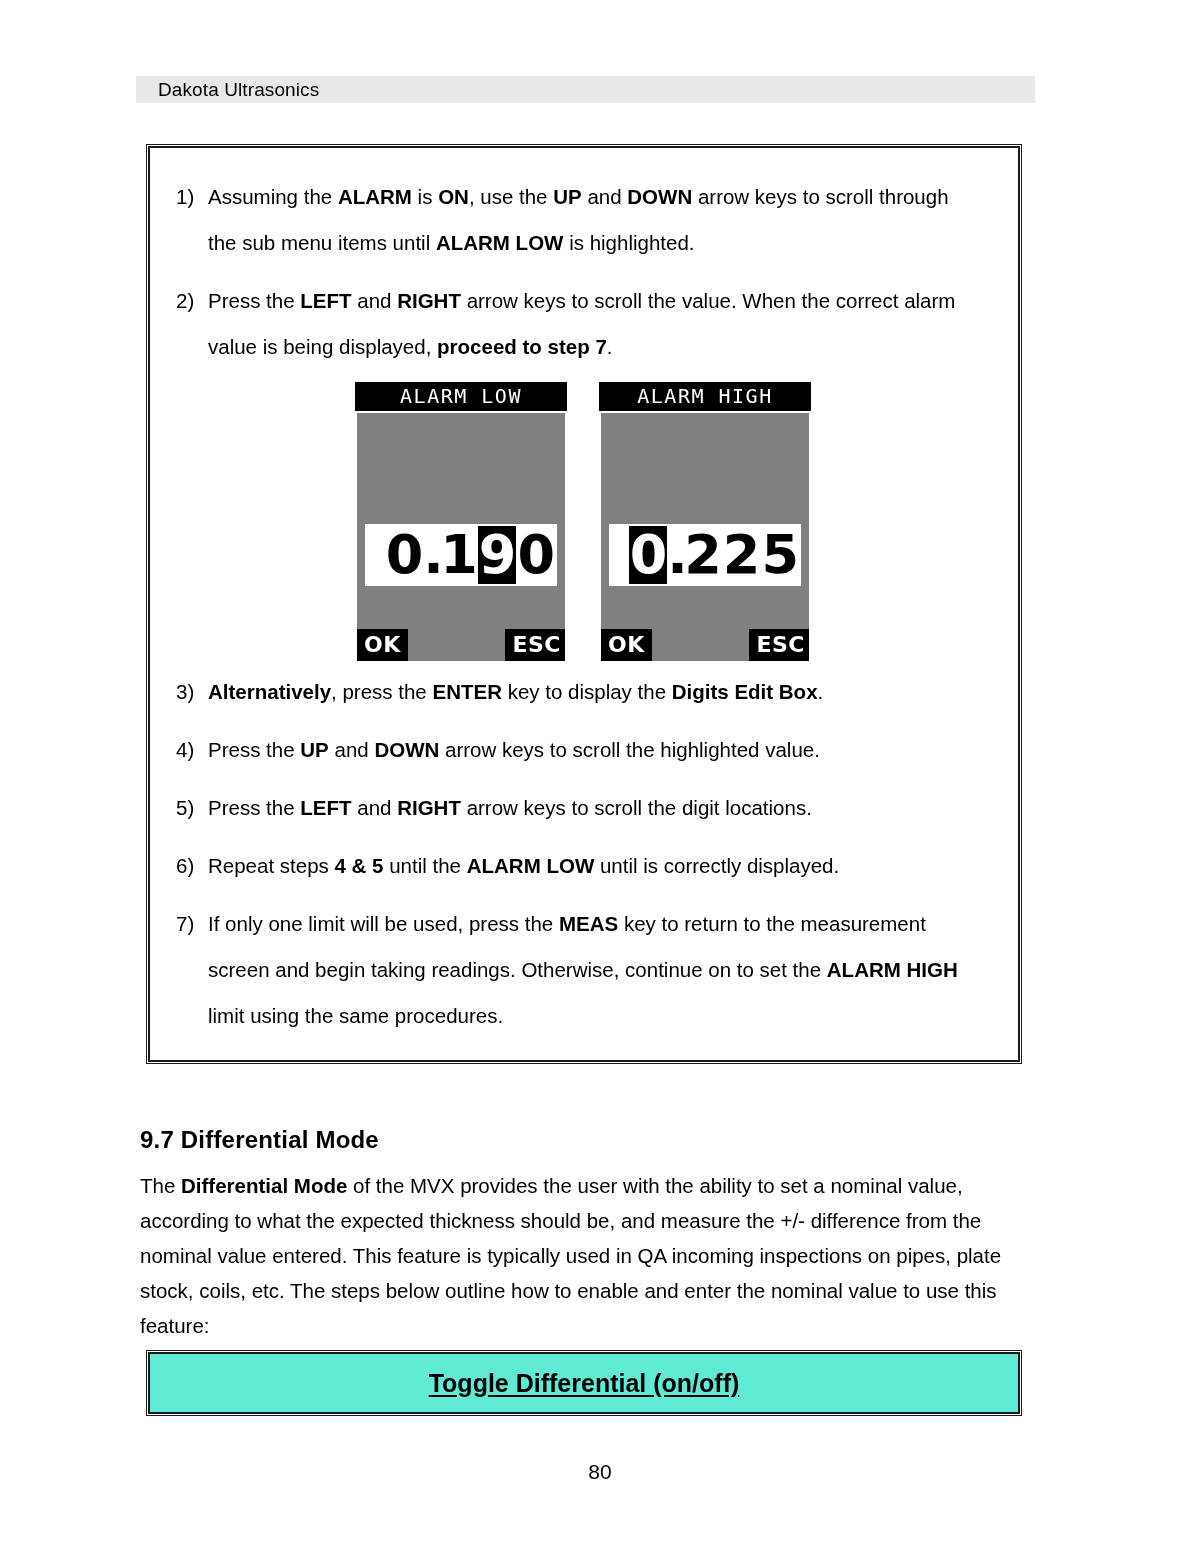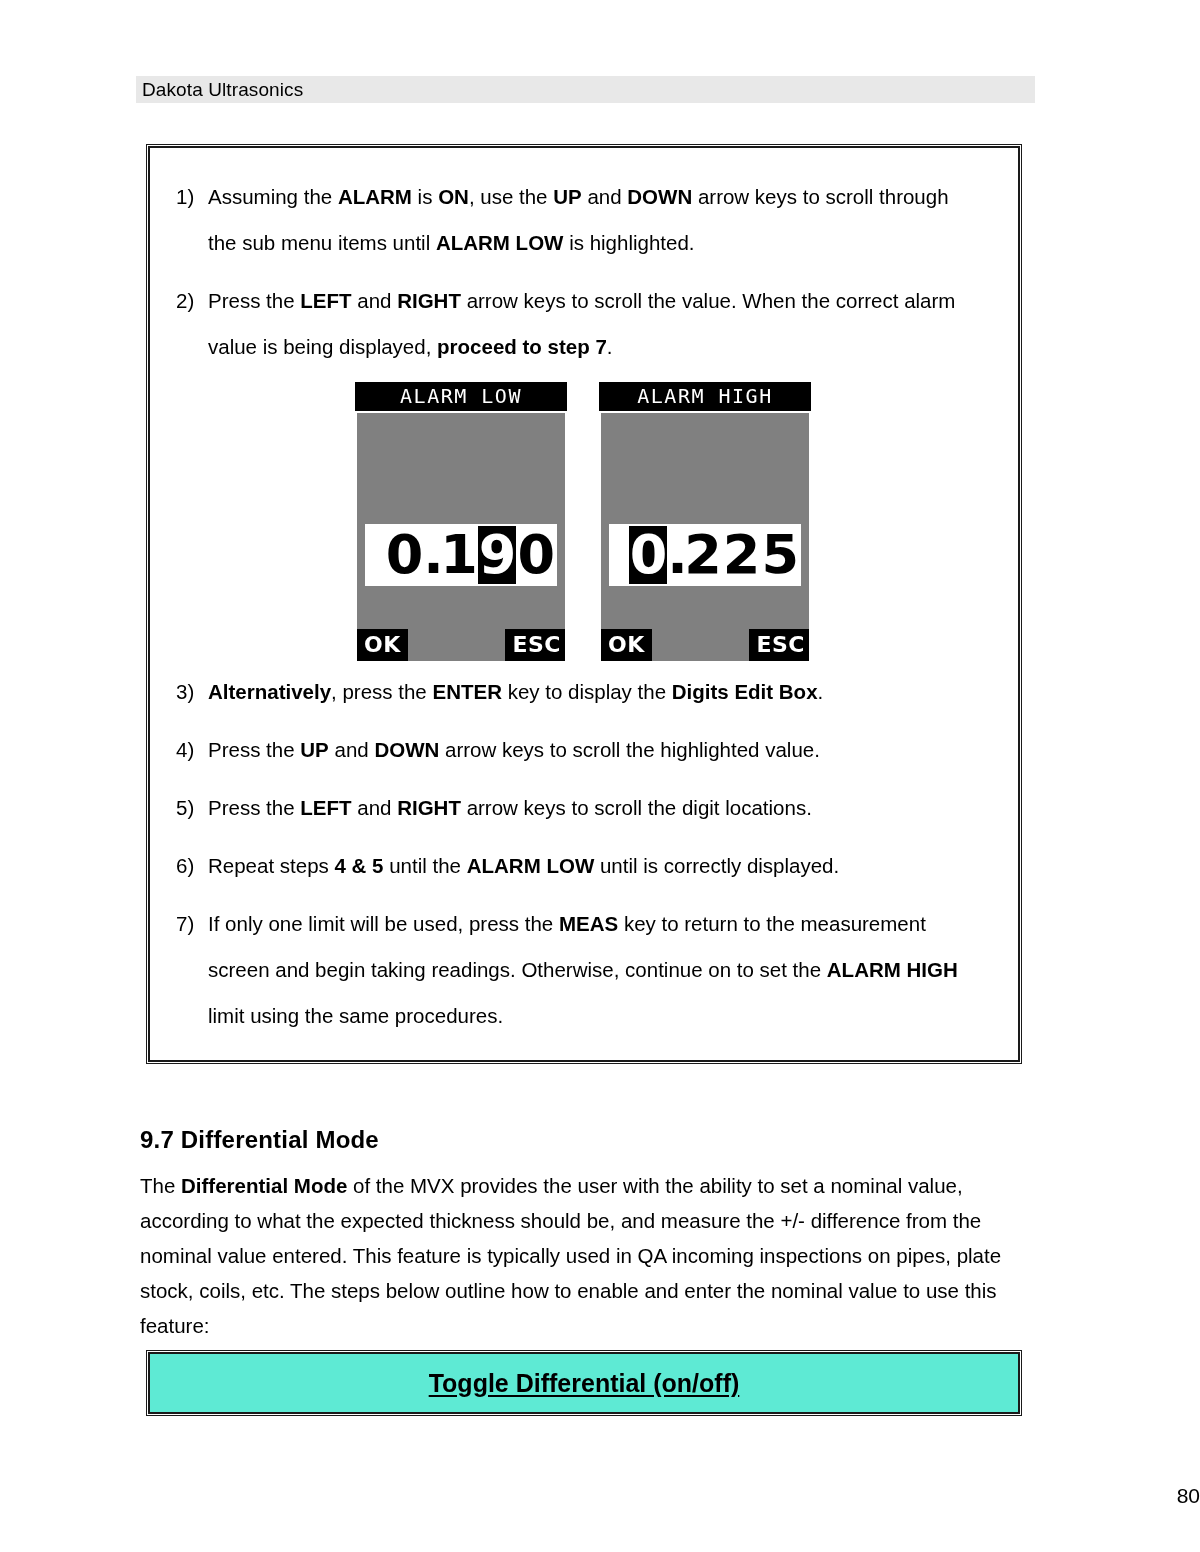--- a/index.html
+++ b/index.html
@@ -22,21 +22,21 @@
     left: 136px;
     top: 76px;
     width: 899px;
     height: 27px;
     background: #e8e8e8;
     display: flex;
     align-items: center;
   }
   .page-header .hdr-text {
     font-size: 19px;
-    padding-left: 6px;
+    padding-left: 22px;
     letter-spacing: 0.1px;
     white-space: nowrap;
   }
 
   
   .steps-box {
     position: absolute;
     left: 148px;
     top: 146px;
     width: 872px;
@@ -212,23 +212,22 @@
     text-decoration: underline;
     text-underline-offset: 3px;
   }
 
   
   .page-number {
     position: absolute;
     left: 0;
     right: 0;
     top: 1460px;
-    text-align: right;
+    text-align: center;
     font-size: 21px;
-    margin-top: 24px;
   }
 </style>
 </head>
 <body>
 
 <div class="page-header">
   <span class="hdr-text">Dakota Ultrasonics</span>
 </div>
 
 <div class="steps-box">

